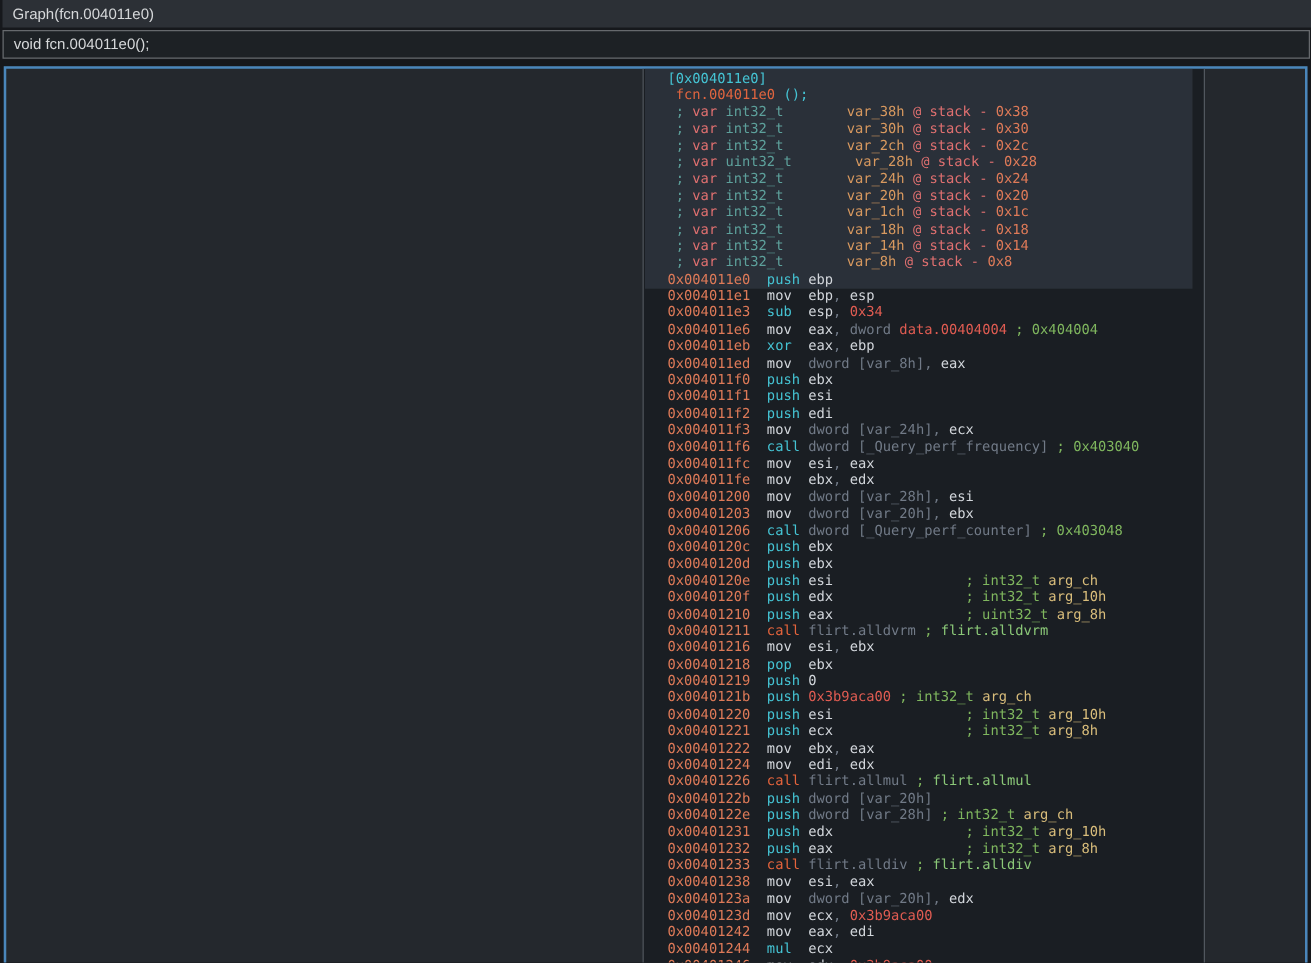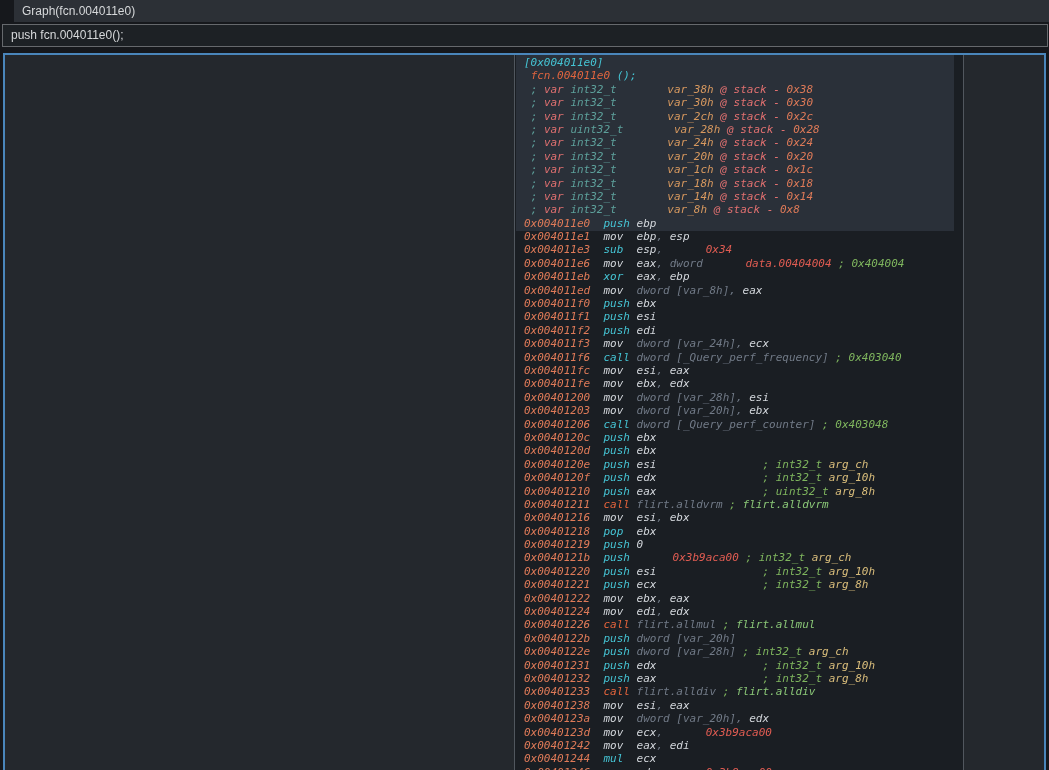--- a/index.html
+++ b/index.html
@@ -26,21 +26,21 @@
     --gray:#717a87;
     --cmt:#7fb65e;
     --cmtb:#8bc878;
     --arg:#d9bd7b;
   }
   *{box-sizing:border-box;margin:0;padding:0;}
   html,body{width:1049px;height:770px;overflow:hidden;background:var(--bg);}
   body{position:relative;font-family:"Liberation Sans",sans-serif;}
 
   .titlebar{
-    position:absolute;left:14px;top:0;right:0;height:22px;
+    position:absolute;left:2px;top:0;right:0;height:22px;
     background:var(--titlebar-bg);
     color:var(--bar-text);font-size:12px;line-height:22px;
     padding-left:8px;
   }
   .sigbar{
     position:absolute;left:2px;top:24px;right:1px;height:23px;
     background:var(--sig-bg);
     border:1px solid var(--sig-border);
     color:var(--bar-text);font-size:12px;line-height:21px;
     padding-left:8px;
@@ -61,46 +61,46 @@
   .node-highlight{
     position:absolute;left:1px;top:0;width:438px;height:176px;
     background:var(--hl-bg);
   }
   .node-content{
     position:absolute;left:1px;top:1px;right:1px;
     font-family:"DejaVu Sans Mono",monospace;
     font-size:11px;line-height:13.4px;
     white-space:pre;
   }
-  .dline{padding-left:8px;height:13.4px;font-style:italic;}
+  .dline{padding-left:18px;height:13.4px;}
   .c-addr{color:var(--addr);}
   .c-cyan{color:var(--cyan);}
   .c-call{color:var(--call);}
   .c-fn{color:var(--fn);}
   .c-kw{color:var(--kw);text-align:right;}
   .c-ty{color:var(--ty);}
   .c-vn{color:var(--vn);margin-left:44px;}
   .c-numh{color:var(--numh);}
-  .c-num{color:var(--num);margin-left:36px;}
+  .c-num{color:var(--num);}
   .c-reg{color:var(--reg);}
   .c-gray{color:var(--gray);}
   .c-cmt{color:var(--cmt);}
   .c-cmtb{color:var(--cmtb);}
   .c-arg{color:var(--arg);}
   .c-x{color:var(--reg);}
 </style>
 </head>
 <body>
 
 <div class="titlebar">
   <span>Graph(fcn.004011e0)</span>
 </div>
 
 <div class="sigbar">
-  <span>push fcn.004011e0();</span>
+  <span>void fcn.004011e0();</span>
 </div>
 
 <div class="graph-panel">
   <div class="graph-node">
     <div class="node-highlight"></div>
     <div class="node-content"><div class="dline"><span class="c-cyan">[0x004011e0]</span></div><div class="dline"><span class="c-x"> </span><span class="c-fn">fcn.004011e0</span><span class="c-x"> </span><span class="c-cyan">();</span></div><div class="dline"><span class="c-x"> </span><span class="c-ty">; </span><span class="c-kw">var </span><span class="c-ty">int32_t </span><span class="c-vn">var_38h </span><span class="c-kw">@ stack - </span><span class="c-numh">0x38</span></div><div class="dline"><span class="c-x"> </span><span class="c-ty">; </span><span class="c-kw">var </span><span class="c-ty">int32_t </span><span class="c-vn">var_30h </span><span class="c-kw">@ stack - </span><span class="c-numh">0x30</span></div><div class="dline"><span class="c-x"> </span><span class="c-ty">; </span><span class="c-kw">var </span><span class="c-ty">int32_t </span><span class="c-vn">var_2ch </span><span class="c-kw">@ stack - </span><span class="c-numh">0x2c</span></div><div class="dline"><span class="c-x"> </span><span class="c-ty">; </span><span class="c-kw">var </span><span class="c-ty">uint32_t </span><span class="c-vn">var_28h </span><span class="c-kw">@ stack - </span><span class="c-numh">0x28</span></div><div class="dline"><span class="c-x"> </span><span class="c-ty">; </span><span class="c-kw">var </span><span class="c-ty">int32_t </span><span class="c-vn">var_24h </span><span class="c-kw">@ stack - </span><span class="c-numh">0x24</span></div><div class="dline"><span class="c-x"> </span><span class="c-ty">; </span><span class="c-kw">var </span><span class="c-ty">int32_t </span><span class="c-vn">var_20h </span><span class="c-kw">@ stack - </span><span class="c-numh">0x20</span></div><div class="dline"><span class="c-x"> </span><span class="c-ty">; </span><span class="c-kw">var </span><span class="c-ty">int32_t </span><span class="c-vn">var_1ch </span><span class="c-kw">@ stack - </span><span class="c-numh">0x1c</span></div><div class="dline"><span class="c-x"> </span><span class="c-ty">; </span><span class="c-kw">var </span><span class="c-ty">int32_t </span><span class="c-vn">var_18h </span><span class="c-kw">@ stack - </span><span class="c-numh">0x18</span></div><div class="dline"><span class="c-x"> </span><span class="c-ty">; </span><span class="c-kw">var </span><span class="c-ty">int32_t </span><span class="c-vn">var_14h </span><span class="c-kw">@ stack - </span><span class="c-numh">0x14</span></div><div class="dline"><span class="c-x"> </span><span class="c-ty">; </span><span class="c-kw">var </span><span class="c-ty">int32_t </span><span class="c-vn">var_8h </span><span class="c-kw">@ stack - </span><span class="c-numh">0x8</span></div><div class="dline"><span class="c-addr">0x004011e0</span><span class="c-x">  </span><span class="c-cyan">push </span><span class="c-reg">ebp</span></div><div class="dline"><span class="c-addr">0x004011e1</span><span class="c-x">  </span><span class="c-reg">mov  </span><span class="c-reg">ebp</span><span class="c-gray">, </span><span class="c-reg">esp</span></div><div class="dline"><span class="c-addr">0x004011e3</span><span class="c-x">  </span><span class="c-cyan">sub  </span><span class="c-reg">esp</span><span class="c-gray">, </span><span class="c-num">0x34</span></div><div class="dline"><span class="c-addr">0x004011e6</span><span class="c-x">  </span><span class="c-reg">mov  </span><span class="c-reg">eax</span><span class="c-gray">, </span><span class="c-gray">dword </span><span class="c-num">data.00404004</span><span class="c-x"> </span><span class="c-cmt">; 0x404004</span></div><div class="dline"><span class="c-addr">0x004011eb</span><span class="c-x">  </span><span class="c-cyan">xor  </span><span class="c-reg">eax</span><span class="c-gray">, </span><span class="c-reg">ebp</span></div><div class="dline"><span class="c-addr">0x004011ed</span><span class="c-x">  </span><span class="c-reg">mov  </span><span class="c-gray">dword [var_8h]</span><span class="c-gray">, </span><span class="c-reg">eax</span></div><div class="dline"><span class="c-addr">0x004011f0</span><span class="c-x">  </span><span class="c-cyan">push </span><span class="c-reg">ebx</span></div><div class="dline"><span class="c-addr">0x004011f1</span><span class="c-x">  </span><span class="c-cyan">push </span><span class="c-reg">esi</span></div><div class="dline"><span class="c-addr">0x004011f2</span><span class="c-x">  </span><span class="c-cyan">push </span><span class="c-reg">edi</span></div><div class="dline"><span class="c-addr">0x004011f3</span><span class="c-x">  </span><span class="c-reg">mov  </span><span class="c-gray">dword [var_24h]</span><span class="c-gray">, </span><span class="c-reg">ecx</span></div><div class="dline"><span class="c-addr">0x004011f6</span><span class="c-x">  </span><span class="c-cyan">call </span><span class="c-gray">dword [_Query_perf_frequency]</span><span class="c-x"> </span><span class="c-cmt">; 0x403040</span></div><div class="dline"><span class="c-addr">0x004011fc</span><span class="c-x">  </span><span class="c-reg">mov  </span><span class="c-reg">esi</span><span class="c-gray">, </span><span class="c-reg">eax</span></div><div class="dline"><span class="c-addr">0x004011fe</span><span class="c-x">  </span><span class="c-reg">mov  </span><span class="c-reg">ebx</span><span class="c-gray">, </span><span class="c-reg">edx</span></div><div class="dline"><span class="c-addr">0x00401200</span><span class="c-x">  </span><span class="c-reg">mov  </span><span class="c-gray">dword [var_28h]</span><span class="c-gray">, </span><span class="c-reg">esi</span></div><div class="dline"><span class="c-addr">0x00401203</span><span class="c-x">  </span><span class="c-reg">mov  </span><span class="c-gray">dword [var_20h]</span><span class="c-gray">, </span><span class="c-reg">ebx</span></div><div class="dline"><span class="c-addr">0x00401206</span><span class="c-x">  </span><span class="c-cyan">call </span><span class="c-gray">dword [_Query_perf_counter]</span><span class="c-x"> </span><span class="c-cmt">; 0x403048</span></div><div class="dline"><span class="c-addr">0x0040120c</span><span class="c-x">  </span><span class="c-cyan">push </span><span class="c-reg">ebx</span></div><div class="dline"><span class="c-addr">0x0040120d</span><span class="c-x">  </span><span class="c-cyan">push </span><span class="c-reg">ebx</span></div><div class="dline"><span class="c-addr">0x0040120e</span><span class="c-x">  </span><span class="c-cyan">push </span><span class="c-reg">esi</span><span class="c-x">                </span><span class="c-cmt">; int32_t </span><span class="c-arg">arg_ch</span></div><div class="dline"><span class="c-addr">0x0040120f</span><span class="c-x">  </span><span class="c-cyan">push </span><span class="c-reg">edx</span><span class="c-x">                </span><span class="c-cmt">; int32_t </span><span class="c-arg">arg_10h</span></div><div class="dline"><span class="c-addr">0x00401210</span><span class="c-x">  </span><span class="c-cyan">push </span><span class="c-reg">eax</span><span class="c-x">                </span><span class="c-cmt">; uint32_t </span><span class="c-arg">arg_8h</span></div><div class="dline"><span class="c-addr">0x00401211</span><span class="c-x">  </span><span class="c-call">call </span><span class="c-gray">flirt.alldvrm</span><span class="c-x"> </span><span class="c-cmt">; </span><span class="c-cmtb">flirt.alldvrm</span></div><div class="dline"><span class="c-addr">0x00401216</span><span class="c-x">  </span><span class="c-reg">mov  </span><span class="c-reg">esi</span><span class="c-gray">, </span><span class="c-reg">ebx</span></div><div class="dline"><span class="c-addr">0x00401218</span><span class="c-x">  </span><span class="c-cyan">pop  </span><span class="c-reg">ebx</span></div><div class="dline"><span class="c-addr">0x00401219</span><span class="c-x">  </span><span class="c-cyan">push </span><span class="c-reg">0</span></div><div class="dline"><span class="c-addr">0x0040121b</span><span class="c-x">  </span><span class="c-cyan">push </span><span class="c-num">0x3b9aca00</span><span class="c-x"> </span><span class="c-cmt">; int32_t </span><span class="c-arg">arg_ch</span></div><div class="dline"><span class="c-addr">0x00401220</span><span class="c-x">  </span><span class="c-cyan">push </span><span class="c-reg">esi</span><span class="c-x">                </span><span class="c-cmt">; int32_t </span><span class="c-arg">arg_10h</span></div><div class="dline"><span class="c-addr">0x00401221</span><span class="c-x">  </span><span class="c-cyan">push </span><span class="c-reg">ecx</span><span class="c-x">                </span><span class="c-cmt">; int32_t </span><span class="c-arg">arg_8h</span></div><div class="dline"><span class="c-addr">0x00401222</span><span class="c-x">  </span><span class="c-reg">mov  </span><span class="c-reg">ebx</span><span class="c-gray">, </span><span class="c-reg">eax</span></div><div class="dline"><span class="c-addr">0x00401224</span><span class="c-x">  </span><span class="c-reg">mov  </span><span class="c-reg">edi</span><span class="c-gray">, </span><span class="c-reg">edx</span></div><div class="dline"><span class="c-addr">0x00401226</span><span class="c-x">  </span><span class="c-call">call </span><span class="c-gray">flirt.allmul</span><span class="c-x"> </span><span class="c-cmt">; </span><span class="c-cmtb">flirt.allmul</span></div><div class="dline"><span class="c-addr">0x0040122b</span><span class="c-x">  </span><span class="c-cyan">push </span><span class="c-gray">dword [var_20h]</span></div><div class="dline"><span class="c-addr">0x0040122e</span><span class="c-x">  </span><span class="c-cyan">push </span><span class="c-gray">dword [var_28h]</span><span class="c-x"> </span><span class="c-cmt">; int32_t </span><span class="c-arg">arg_ch</span></div><div class="dline"><span class="c-addr">0x00401231</span><span class="c-x">  </span><span class="c-cyan">push </span><span class="c-reg">edx</span><span class="c-x">                </span><span class="c-cmt">; int32_t </span><span class="c-arg">arg_10h</span></div><div class="dline"><span class="c-addr">0x00401232</span><span class="c-x">  </span><span class="c-cyan">push </span><span class="c-reg">eax</span><span class="c-x">                </span><span class="c-cmt">; int32_t </span><span class="c-arg">arg_8h</span></div><div class="dline"><span class="c-addr">0x00401233</span><span class="c-x">  </span><span class="c-call">call </span><span class="c-gray">flirt.alldiv</span><span class="c-x"> </span><span class="c-cmt">; </span><span class="c-cmtb">flirt.alldiv</span></div><div class="dline"><span class="c-addr">0x00401238</span><span class="c-x">  </span><span class="c-reg">mov  </span><span class="c-reg">esi</span><span class="c-gray">, </span><span class="c-reg">eax</span></div><div class="dline"><span class="c-addr">0x0040123a</span><span class="c-x">  </span><span class="c-reg">mov  </span><span class="c-gray">dword [var_20h]</span><span class="c-gray">, </span><span class="c-reg">edx</span></div><div class="dline"><span class="c-addr">0x0040123d</span><span class="c-x">  </span><span class="c-reg">mov  </span><span class="c-reg">ecx</span><span class="c-gray">, </span><span class="c-num">0x3b9aca00</span></div><div class="dline"><span class="c-addr">0x00401242</span><span class="c-x">  </span><span class="c-reg">mov  </span><span class="c-reg">eax</span><span class="c-gray">, </span><span class="c-reg">edi</span></div><div class="dline"><span class="c-addr">0x00401244</span><span class="c-x">  </span><span class="c-cyan">mul  </span><span class="c-reg">ecx</span></div><div class="dline"><span class="c-addr">0x00401246</span><span class="c-x">  </span><span class="c-reg">mov  </span><span class="c-reg">edx</span><span class="c-gray">, </span><span class="c-num">0x3b9aca00</span></div></div>
   </div>
 </div>
 
 </body></html>

